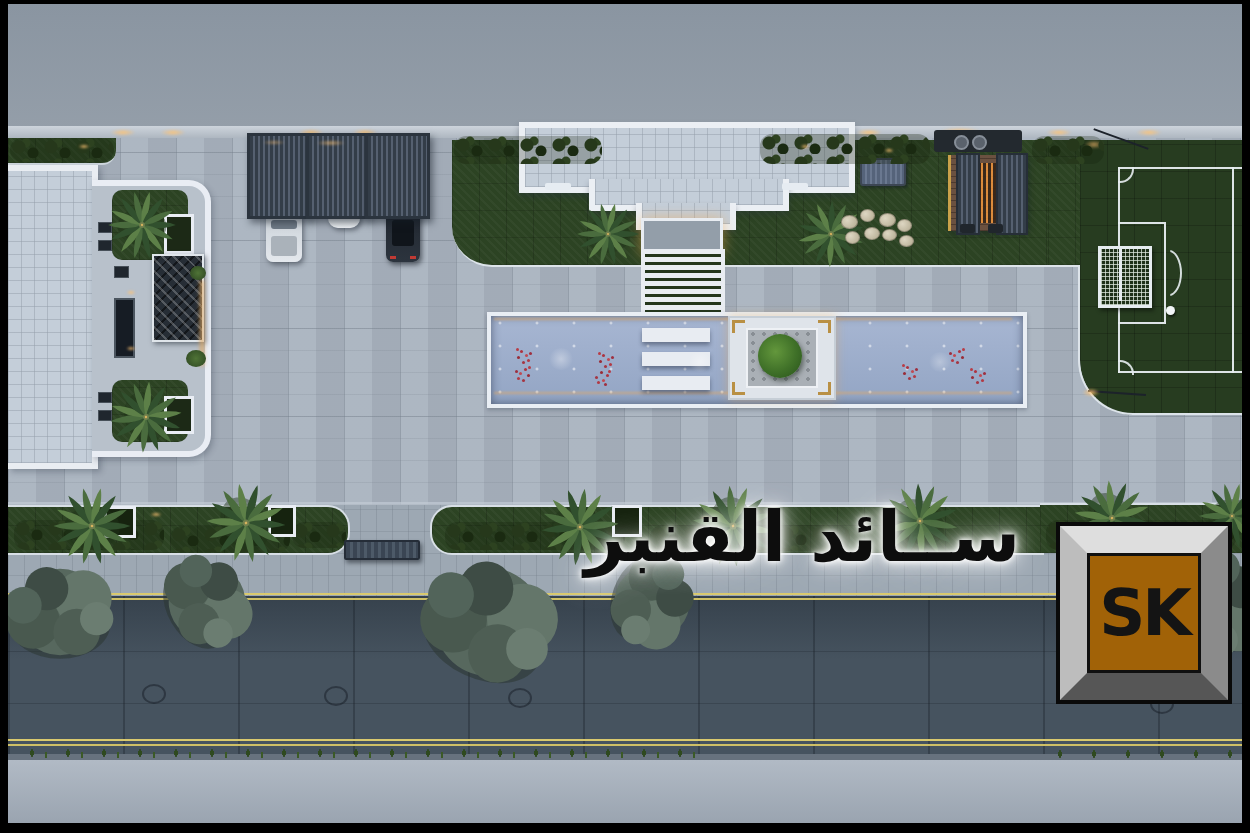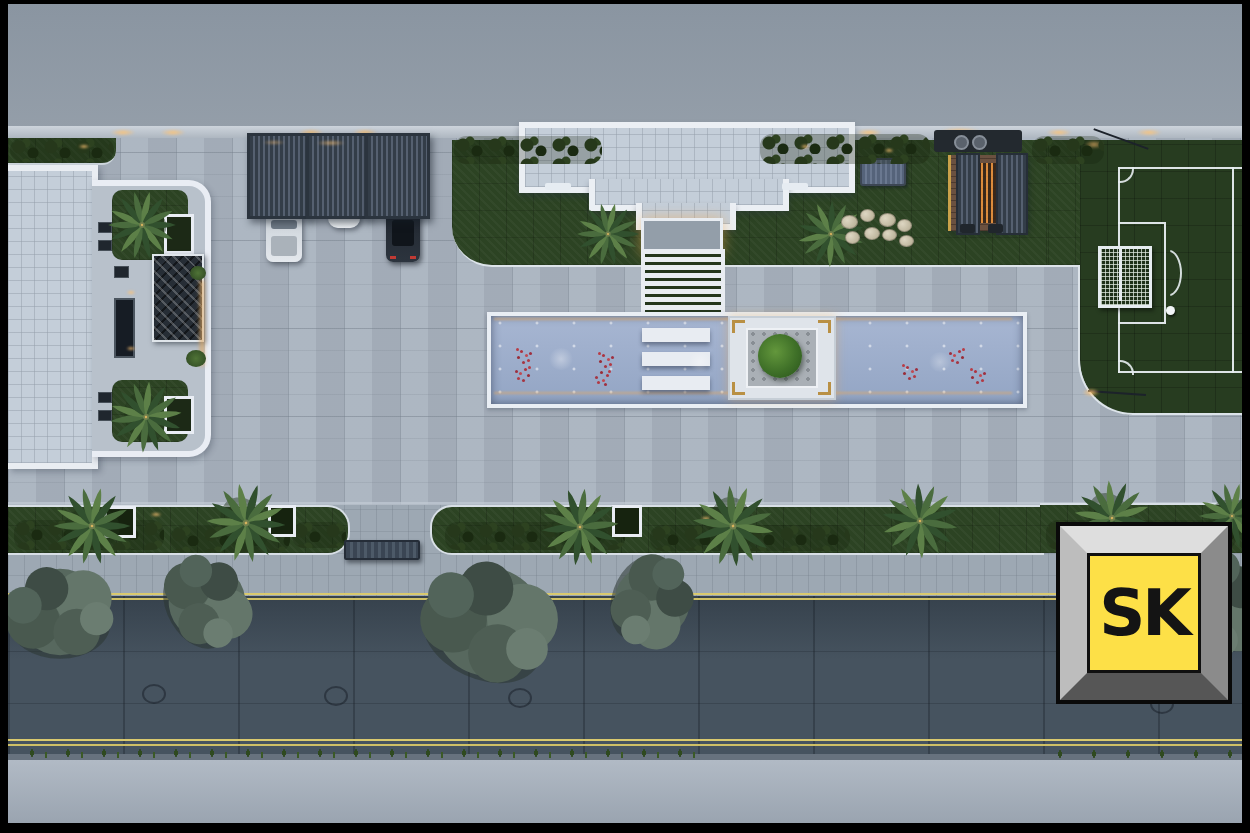--- a/index.html
+++ b/index.html
@@ -46,21 +46,21 @@
   .wm .l1{font-size:46px;font-weight:bold;color:#0d0d0d;padding-right:26px;
     text-shadow:0 0 5px #fff,0 0 9px #fff,0 0 18px rgba(255,255,255,.95),0 0 30px rgba(255,255,255,.6);}
   .wm .l2{font-size:70px;font-weight:bold;color:#0d0d0d;margin-top:6px;padding-right:22px;
     text-shadow:0 0 5px #fff,0 0 10px #fff,0 0 20px rgba(255,255,255,.95),0 0 34px rgba(255,255,255,.65);}
   .wm .l3{font-size:66px;font-weight:800;color:#fff;margin-top:4px;letter-spacing:2px;
     -webkit-text-stroke:5px #000;
     text-shadow:0 0 6px rgba(255,255,255,.95),0 0 16px rgba(255,255,255,.8),0 4px 2px rgba(0,0,0,.45);}
   .sk{left:1056px;top:522px;width:176px;height:182px;background:#0a0a0a;padding:0;z-index:61;}
   .skb{position:absolute;left:4px;top:4px;right:4px;bottom:4px;
        border:27px solid;border-color:#dedede #8b8b8b #565656 #bdbdbd;background:#fff;}
-  .skf{position:absolute;left:0;top:0;right:0;bottom:0;border:3px solid #101010;background:#fde047;
+  .skf{position:absolute;left:0;top:0;right:0;bottom:0;border:3px solid #101010;background:#a16207;
        display:flex;align-items:center;justify-content:center;}
   .skf span{font-size:64px;font-weight:bold;color:#141414;letter-spacing:-3px;}
 </style>
 </head>
 <body>
 
 <svg width="0" height="0" style="position:absolute">
   <defs>
     <g id="palmG">
       <ellipse cx="0" cy="2" rx="34" ry="26" fill="#1f3318" opacity=".45"></ellipse>
@@ -342,20 +342,21 @@
   <svg class="ab" viewBox="-36 -36 72 72" style="left:1164px;top:546px;width:116px;height:116px;z-index:20;transform:rotate(80deg);">
       <use href="#treeG"></use>
     </svg>
 
   <div class="ab" style="left:0;top:0;width:1250px;height:4px;background:#000;z-index:40;"></div>
   <div class="ab" style="left:0;top:0;width:8px;height:833px;background:#000;z-index:40;"></div>
   <div class="ab" style="left:1242px;top:0;width:8px;height:833px;background:#000;z-index:40;"></div>
   <div class="ab" style="left:0;top:823px;width:1250px;height:10px;background:#000;z-index:40;"></div>
 
   <div class="ab wm">
+    <div class="l2" dir="rtl">ســائد القنبر</div>
   </div>
   <div class="ab sk">
     <div class="skb">
       <div class="skf">
         <span>SK</span>
       </div>
     </div>
   </div>
 
 </div>

